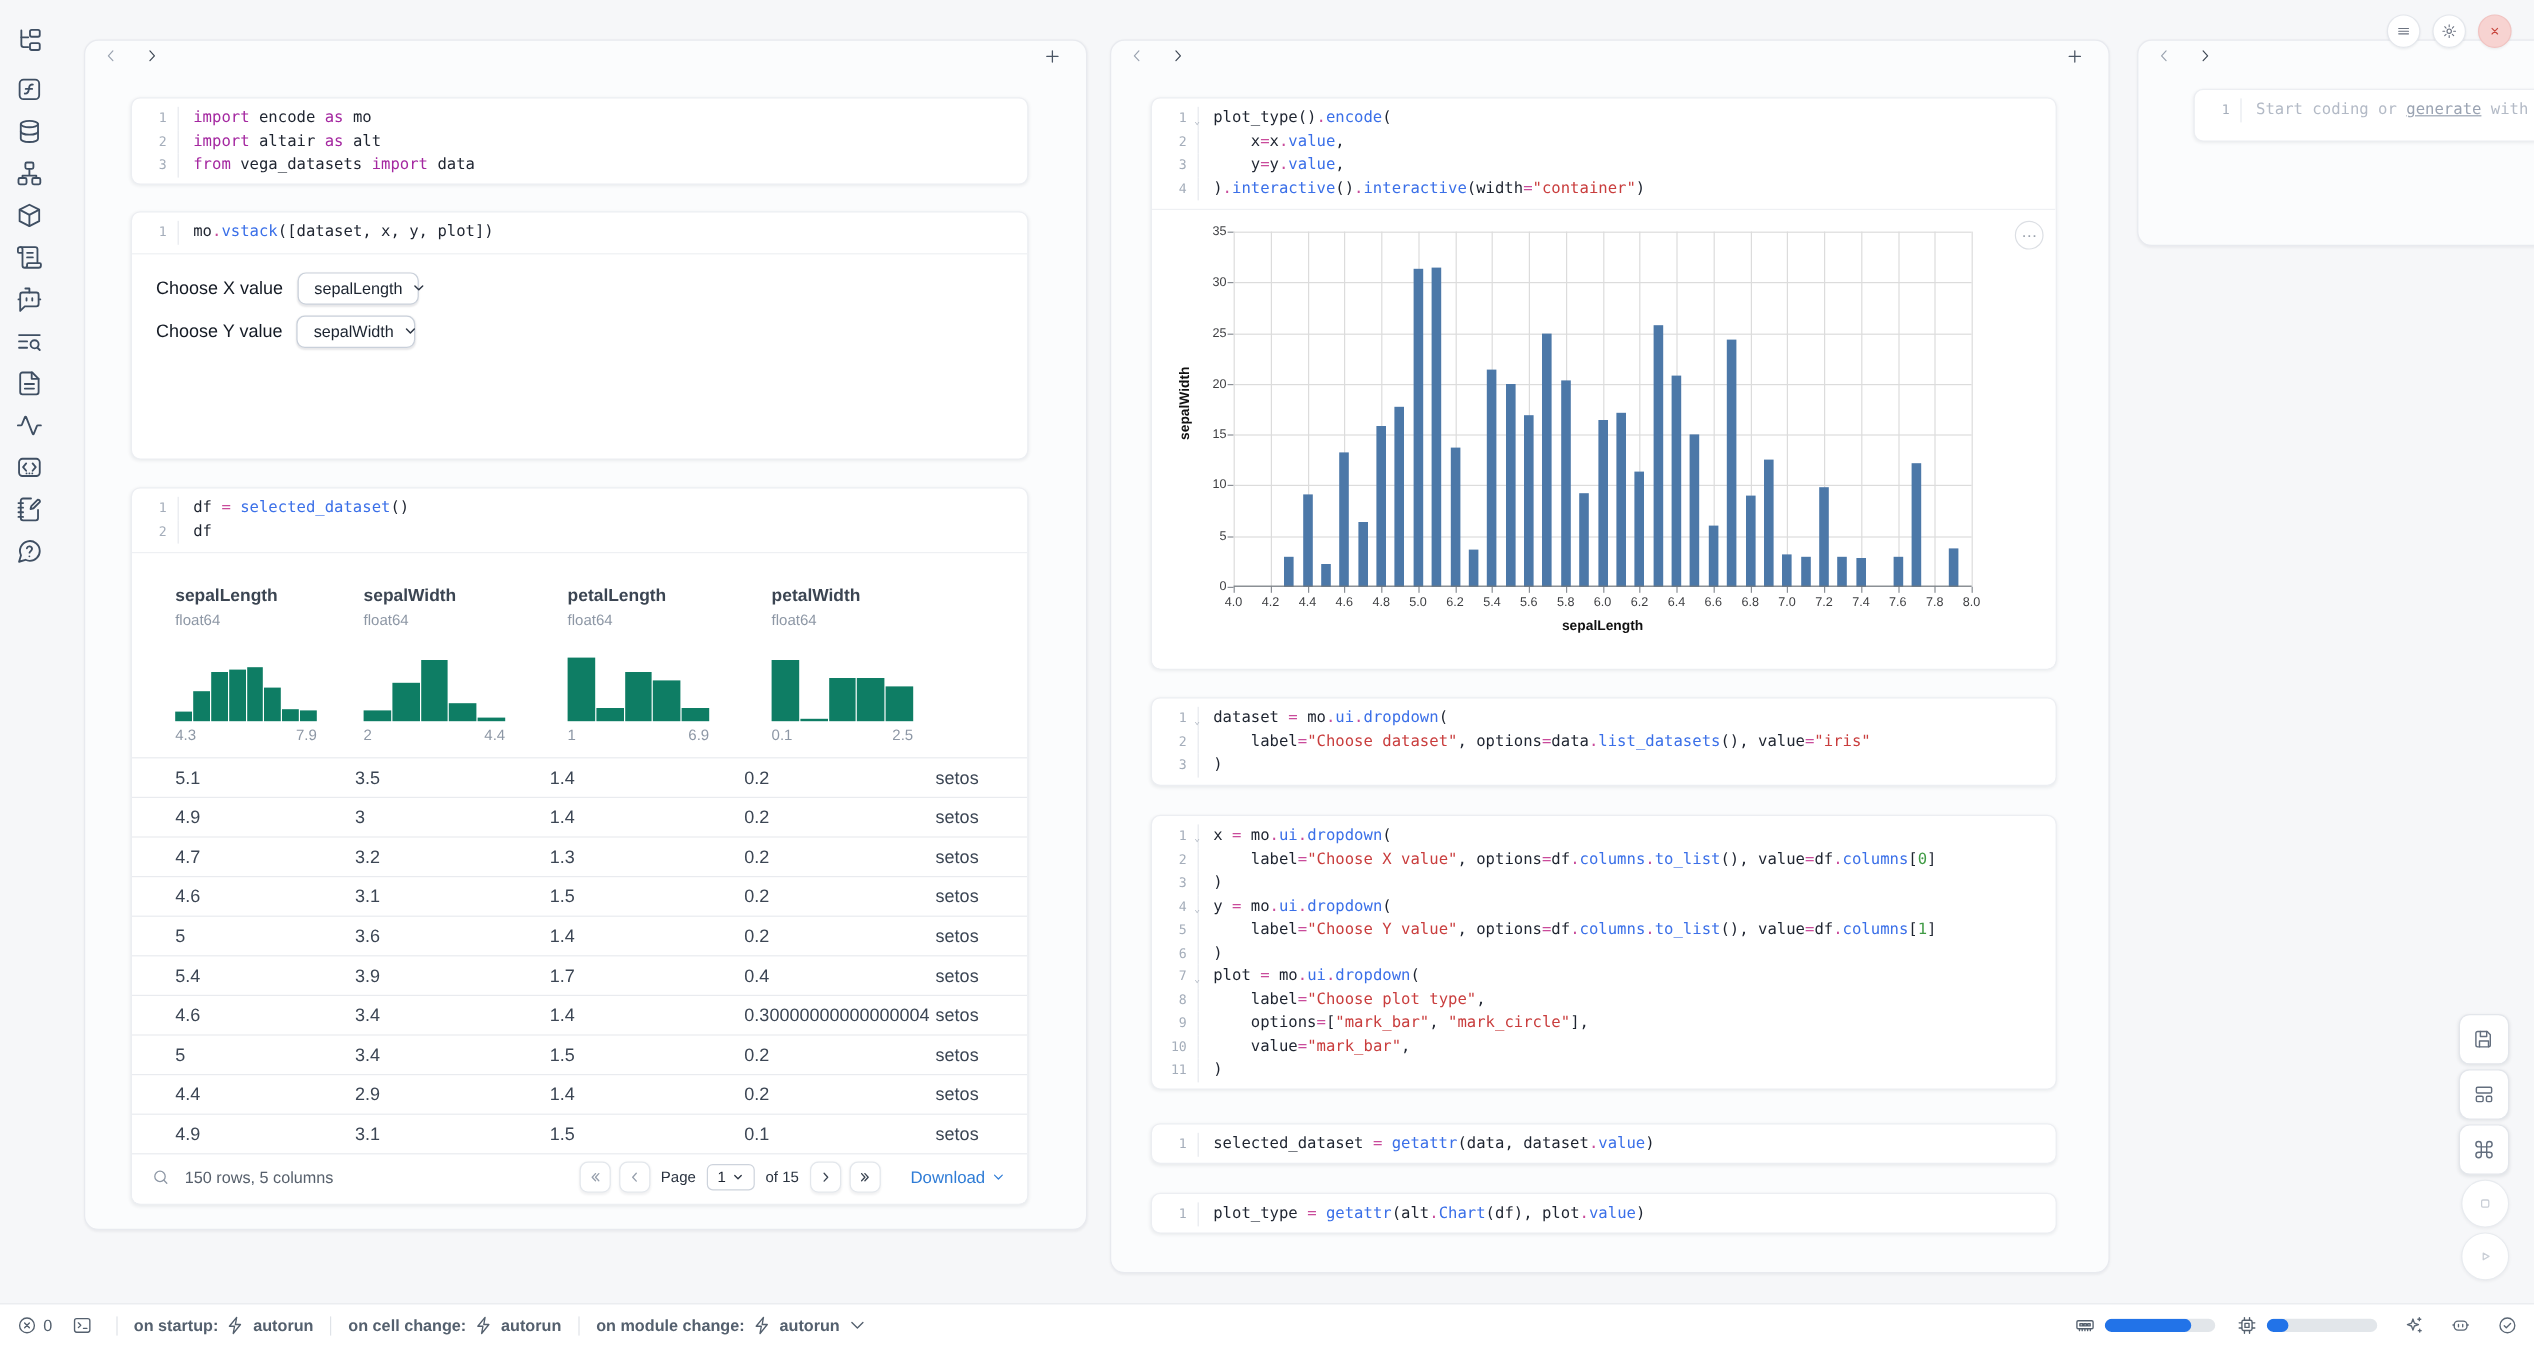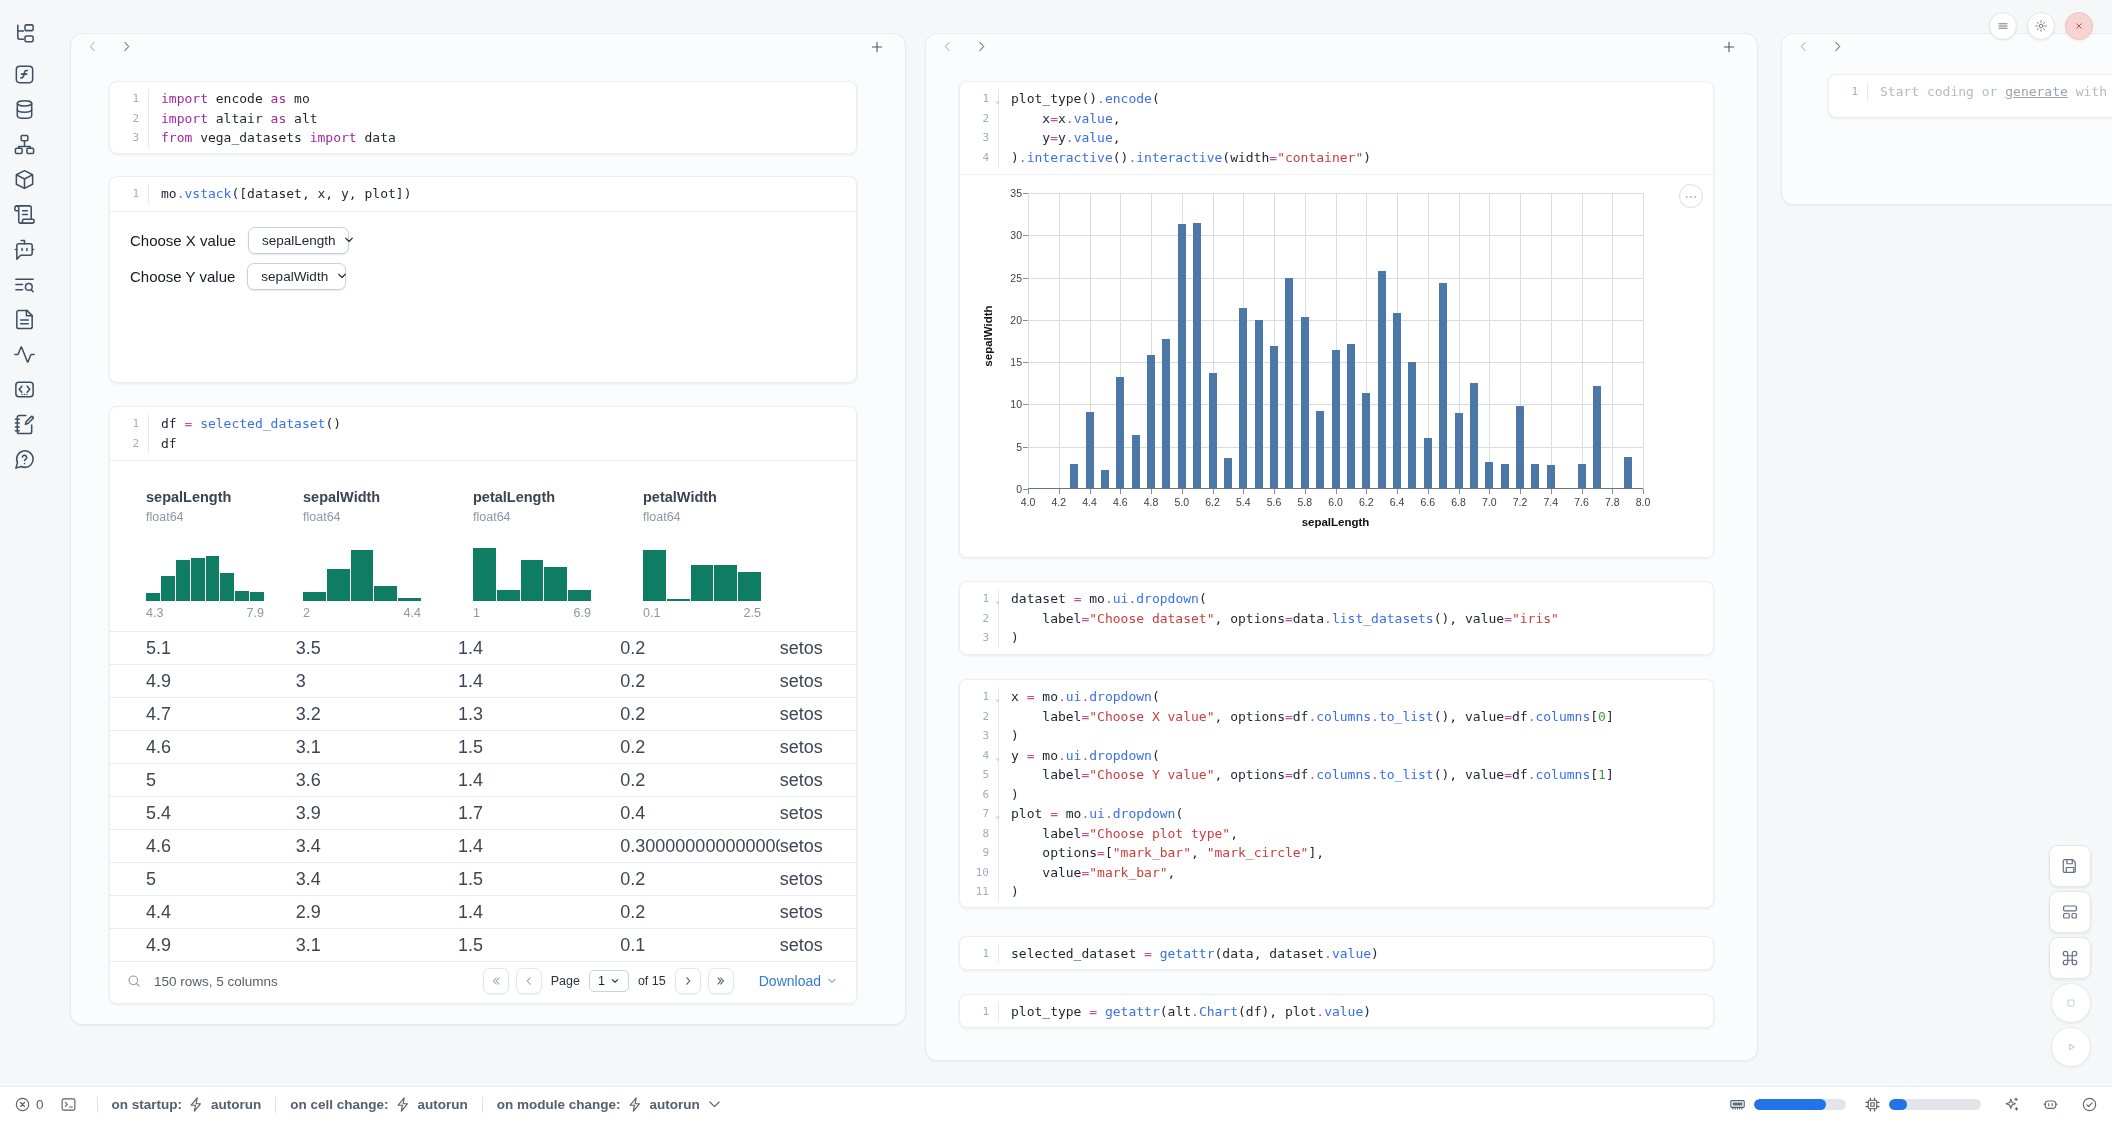--- a/index.html
+++ b/index.html
@@ -69,21 +69,21 @@
   .tbl-head { display:flex; padding:28px 0 0 36px; }
   .tbl-col { flex:none; }
   .tc0{width:157px;} .tc1{width:170px;} .tc2{width:170px;} .tc3{width:167px;} .tc4{width:80px;}
   .tbl-col .cname { font-size:14.5px; font-weight:bold; color:#3b4552; height:20px; }
   .tbl-col .ctype { font-size:12.5px; color:#8d97a5; height:17px; margin-top:1px; }
   .hist { display:flex; align-items:flex-end; gap:1px; width:118px; height:62px; margin-top:12px; }
   .hist i { flex:1; background:#0e7d64; display:block; }
   .hist-range { width:118px; display:flex; justify-content:space-between; font-size:12.5px; color:#8d97a5; margin-top:5px; height:18px;}
   .col-meta { font-size:12.5px; color:#8d97a5; line-height:17px; margin-top:11px; white-space:nowrap; }
   .tbl-rows { margin-top:7px; border-top:1px solid #e9ebef; }
-  .tbl-row { display:flex; height:33px; align-items:center; padding-left:36px; border-bottom:1px solid #e9ebef; font-size:18px; color:#3c4654; }
+  .tbl-row { display:flex; height:33px; align-items:center; padding-left:36px; border-bottom:1px solid #e9ebef; font-size:15px; color:#3c4654; }
   .tbl-row .tcell { white-space:nowrap; overflow:hidden; }
   .tbl-footer { position:absolute; left:0; right:0; bottom:0; height:48px; display:flex; align-items:center; padding:0 18px 0 16px; }
   .tbl-footer .fsearch { color:#8d97a5; } .tbl-footer .fsearch svg { width:16px; height:16px; }
   .tbl-footer .fsummary { margin-left:12px; font-size:13.5px; color:#57606c; }
   .pgroup { margin-left:auto; display:flex; align-items:center; gap:7px; }
   .pbtn { width:26px; height:26px; border:1px solid #e3e7ec; border-radius:7px; background:#fff; box-shadow:0 1px 2px rgba(16,24,40,.06);
           display:flex; align-items:center; justify-content:center; color:#3c4654; cursor:pointer; }
   .pbtn svg { width:12px; height:12px; stroke-width:2.2; }
   .pbtn.dim { color:#97a0ad; }
   .plabel { font-size:12.5px; color:#2a3340; margin:0 2px; }

